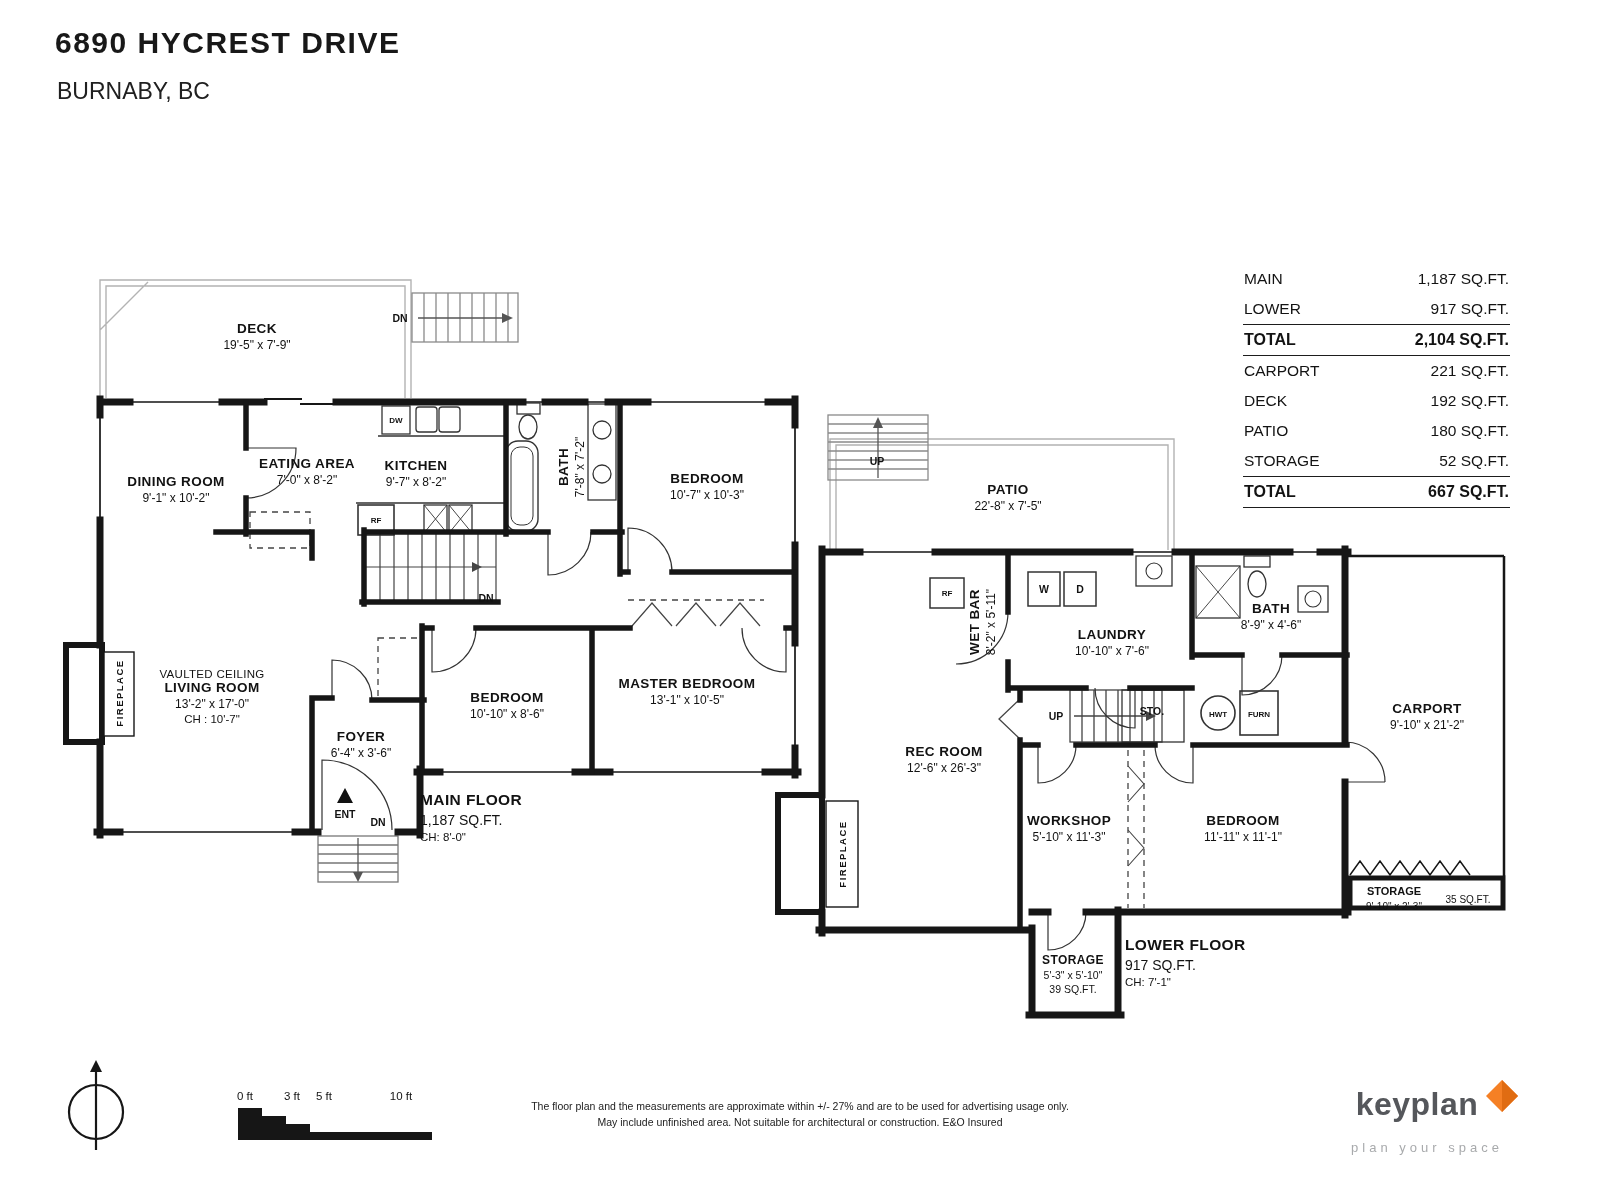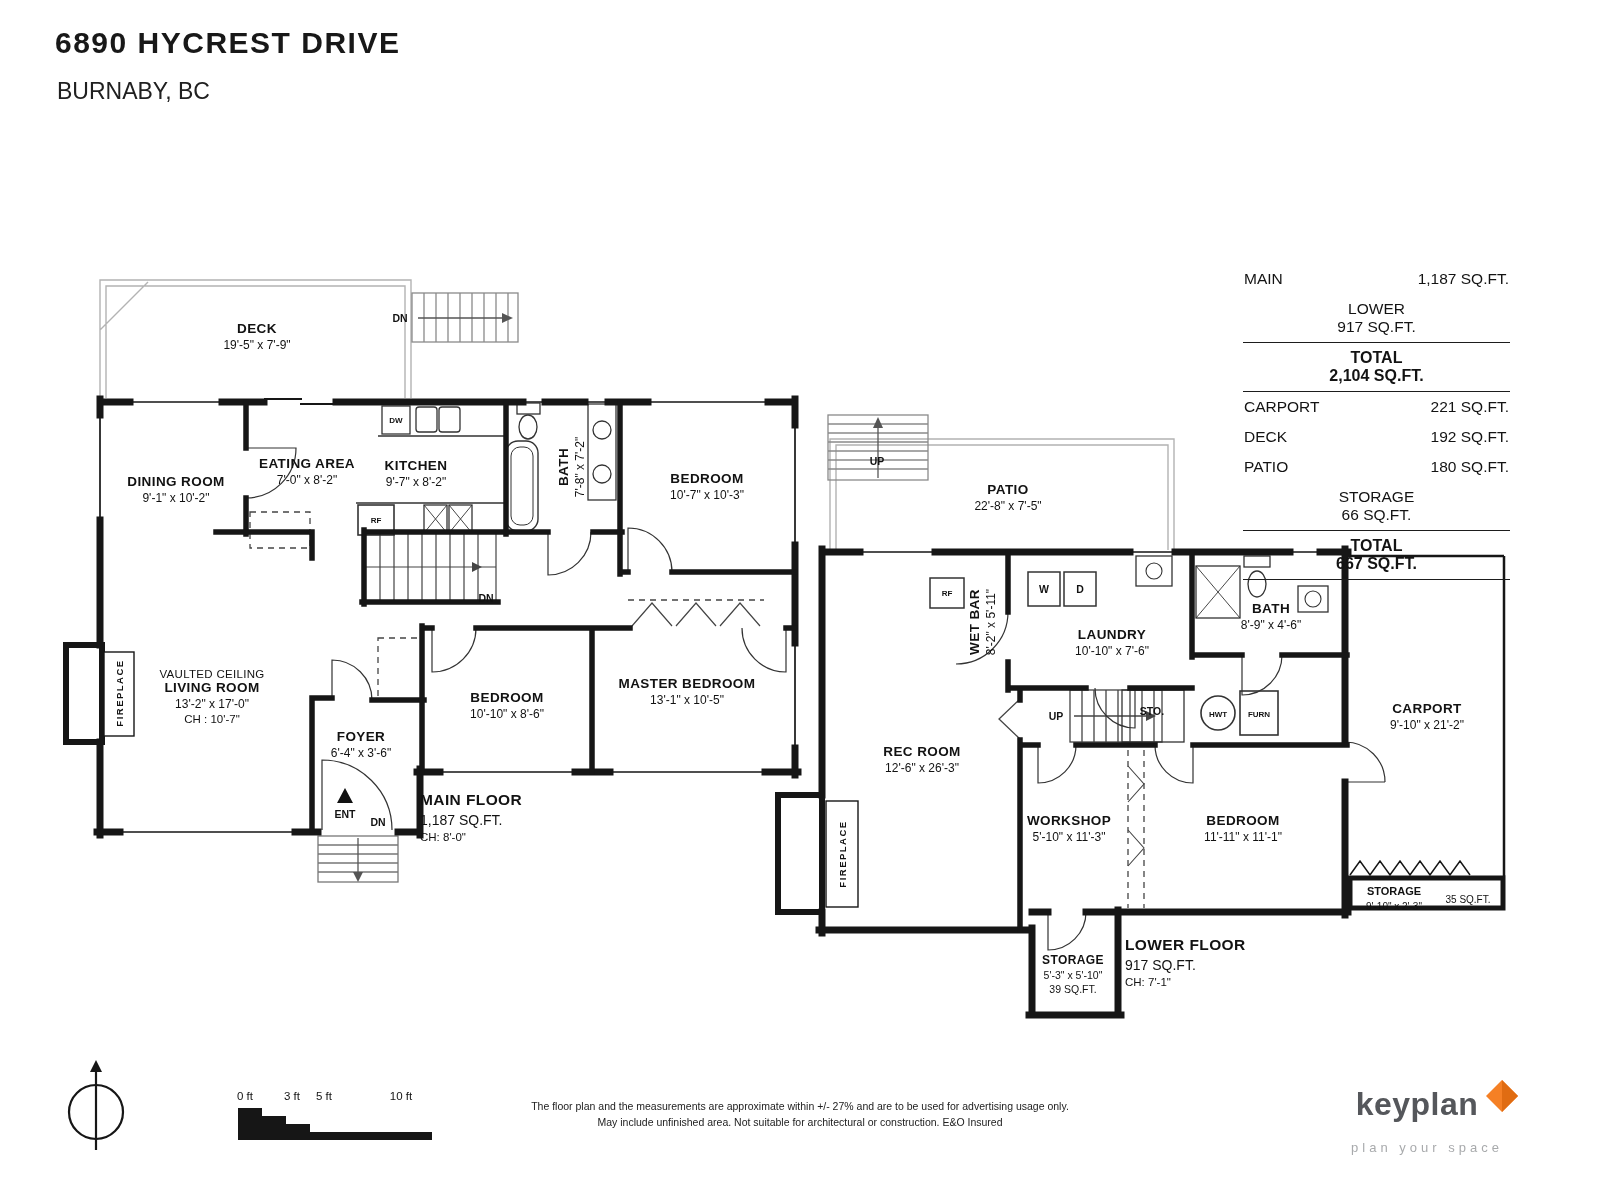--- a/index.html
+++ b/index.html
@@ -7,21 +7,21 @@
        font-family:"Liberation Sans",sans-serif;color:#141414;overflow:hidden;}
   .abs{position:absolute;}
   
   .title{left:55px;top:26px;font-size:30px;font-weight:800;letter-spacing:1.5px;color:#181818;}
   .subtitle{left:57px;top:78px;font-size:23px;font-weight:400;color:#202020;}
   
   .area-table{left:1243px;top:264px;width:267px;font-size:15.5px;color:#131313;z-index:6;}
   .arow{display:flex;justify-content:space-between;align-items:center;padding:6px 1px;}
   .arow .v{text-align:right;}
   .b{font-weight:700;font-size:16px;}
-  .bb{border-bottom:1.7px solid #1d1d1d;flex-direction:column;}
+  .bb{border-bottom:1.7px solid #1d1d1d;}
   
   .lbl{position:absolute;z-index:5;transform:translate(-50%,-50%);text-align:center;white-space:nowrap;color:#121212;}
   .lbl span{display:block;}
   .nm{font-size:13.5px;font-weight:700;letter-spacing:.4px;}
   .dm{font-size:12px;font-weight:400;margin-top:2px;}
   .note{font-size:11.5px;font-weight:400;letter-spacing:.3px;margin-top:16px;}
   .ch{font-size:11.5px;font-weight:400;margin-top:2px;}
   .vert{transform:translate(-50%,-50%) rotate(-90deg);}
   .tag{font-size:10.5px;font-weight:700;}
   .tiny{font-size:8px;font-weight:700;}
@@ -263,21 +263,21 @@
   <div class="arow">
       <span>DECK</span>
       <span class="v">192 SQ.FT.</span>
     </div>
   <div class="arow">
       <span>PATIO</span>
       <span class="v">180 SQ.FT.</span>
     </div>
   <div class="arow bb">
       <span>STORAGE</span>
-      <span class="v">66 SQ.FT.</span>
+      <span class="v">52 SQ.FT.</span>
     </div>
   <div class="arow bb b">
       <span>TOTAL</span>
       <span class="v">667 SQ.FT.</span>
     </div>
 </div>
 
 <div class="lbl" style="left:257px;top:336px">
     <span class="nm">DECK</span>
     <span class="dm">19'-5" x 7'-9"</span>
@@ -346,21 +346,21 @@
 <div class="lbl tag" style="left:1044px;top:589px">W</div>
 <div class="lbl tag" style="left:1080px;top:589px">D</div>
 <div class="lbl" style="left:1112px;top:642px">
     <span class="nm">LAUNDRY</span>
     <span class="dm">10'-10" x 7'-6"</span>
   </div>
 <div class="lbl" style="left:1271px;top:616px">
     <span class="nm">BATH</span>
     <span class="dm">8'-9" x 4'-6"</span>
   </div>
-<div class="lbl" style="left:922px;top:759px">
+<div class="lbl" style="left:944px;top:759px">
     <span class="nm">REC ROOM</span>
     <span class="dm">12'-6" x 26'-3"</span>
   </div>
 <div class="lbl tag" style="left:1056px;top:716px">UP</div>
 <div class="lbl tag" style="left:1152px;top:711px">STO.</div>
 <div class="lbl tiny" style="left:1218px;top:714px">HWT</div>
 <div class="lbl tiny" style="left:1259px;top:714px">FURN</div>
 <div class="lbl" style="left:1427px;top:716px">
     <span class="nm">CARPORT</span>
     <span class="dm">9'-10" x 21'-2"</span>

